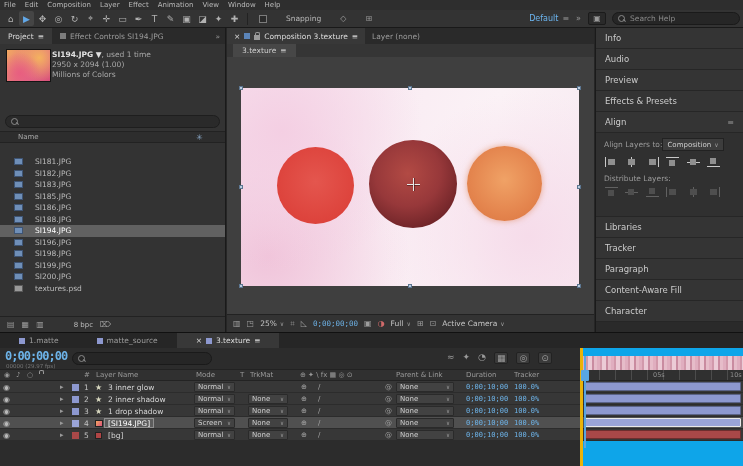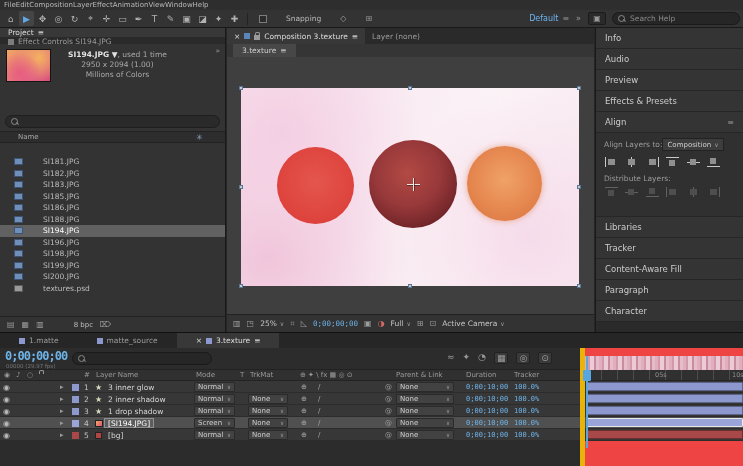--- a/index.html
+++ b/index.html
@@ -1,21 +1,21 @@
 <!DOCTYPE html>
 <html><head>
 <meta charset="utf-8">
 <style>
   * { margin:0; padding:0; box-sizing:border-box; }
   html,body { width:743px; height:466px; overflow:hidden; }
   body { font-family:"DejaVu Sans",sans-serif; background:#1d1d1d; color:#c8c8c8; font-size:9px; }
   .app { position:relative; width:743px; height:466px; background:#262626; }
 
   
-  .menubar { position:absolute; top:0; left:0; right:0; height:10px; background:#2e2e2e; display:flex; padding:0 4px; font-size:7px; line-height:10px; color:#b9b9b9; }
+  .menubar { position:absolute; top:0; left:0; right:0; height:10px; background:#2e2e2e; display:flex; gap:9px; padding:0 4px; font-size:7px; line-height:10px; color:#b9b9b9; }
   .menubar span { cursor:default; }
 
   
   .toolbar { position:absolute; top:10px; left:0; right:0; height:18px; background:#333; border-bottom:1px solid #191919; display:flex; align-items:center; padding:0 3px; gap:1px; }
   .tool { width:15px; height:15px; display:flex; align-items:center; justify-content:center; font-size:9px; color:#b2b2b2; border-radius:2px; }
   .tool.active { color:#62a8e8; background:#454545; }
   .tb-sep { width:1px; height:12px; background:#222; margin:0 4px; }
   .snap { display:flex; align-items:center; gap:19px; margin-left:6px; font-size:7.5px; color:#bbb; }
   .checkbox { width:8px; height:8px; border:1px solid #7c7c7c; background:#2b2b2b; }
   .snap-ic { font-size:8px; color:#9a9a9a; }
@@ -23,37 +23,37 @@
   .workspace .ws-menu { color:#9a9a9a; }
   .tb-chevrons { color:#9a9a9a; font-size:8px; margin:0 6px; }
   .tb-box { width:18px; height:13px; background:#2a2a2a; border:1px solid #1b1b1b; border-radius:2px; display:flex; align-items:center; justify-content:center; font-size:8px; color:#9a9a9a; margin-right:5px; }
   .search-help { width:128px; height:13px; background:#262626; border:1px solid #1a1a1a; border-radius:7px; display:flex; align-items:center; gap:4px; padding:0 5px; font-size:7.5px; color:#8a8a8a; }
   .mag { position:relative; width:8px; height:8px; flex:0 0 auto; }
   .mag::before { content:''; position:absolute; left:0; top:0; width:5px; height:5px; border:1px solid #8a8a8a; border-radius:50%; }
   .mag::after { content:''; position:absolute; left:5px; top:5px; width:3px; height:1px; background:#8a8a8a; transform:rotate(45deg); }
 
   
   .project { position:absolute; top:28px; left:0; width:226px; height:304px; background:#333; border-right:1px solid #1a1a1a; }
-  .ptabs { height:16px; background:#2a2a2a; display:flex; align-items:stretch; font-size:7.5px;flex-direction:column; }
+  .ptabs { height:16px; background:#2a2a2a; display:flex; align-items:stretch; font-size:7.5px; }
   .ptab { display:flex; align-items:center; gap:4px; padding:0 8px; color:#9c9c9c; }
   .ptab.active { background:#383838; color:#dedede; }
   .sq { width:6px; height:6px; background:#7d7d7d; display:inline-block; }
   .ptabs .ovf { margin-left:auto; color:#9a9a9a; padding:0 5px; display:flex; align-items:center; }
-  .pinfo { display:flex; gap:17px; padding:5px 6px;text-align:center; }
+  .pinfo { display:flex; gap:1px; padding:5px 6px; }
   .pthumb { width:45px; height:33px; border:1px solid #141414; background:
       radial-gradient(circle at 30% 75%, #e85e80 0%, rgba(232,94,128,0) 55%),
       radial-gradient(circle at 75% 25%, #f4b25e 0%, rgba(244,178,94,0) 60%),
       linear-gradient(125deg, #f2a860, #e06888 60%, #d9507a); }
   .pinfo-lines { font-size:7.5px; line-height:10px; color:#a9a9a9; padding-top:1px; }
   .pinfo-lines .fn { color:#e2e2e2; font-weight:bold; }
   .psearch { margin:28px 5px 3px 5px; height:13px; background:#2a2a2a; border:1px solid #1e1e1e; border-radius:7px; display:flex; align-items:center; gap:4px; padding:0 5px; color:#8a8a8a; font-size:7.5px; }
   .plist-header { height:12px; background:#2d2d2d; border-top:1px solid #222; border-bottom:1px solid #222; display:flex; align-items:center; padding-left:18px; font-size:7px; color:#a8a8a8; position:relative; }
   .plist-header .flake { position:absolute; right:22px; color:#8aa8c8; font-size:8px; }
   .plist { position:absolute; top:128px; bottom:16px; left:0; right:0; overflow:hidden; }
-  .frow { height:11.5px; display:flex; align-items:center; gap:20px; padding-left:14px; font-size:7.5px; color:#bcbcbc; }
+  .frow { height:11.5px; display:flex; align-items:center; gap:12px; padding-left:14px; font-size:7.5px; color:#bcbcbc; }
   .frow.selected { background:#616161; color:#fff; }
   .ficon { width:9px; height:7px; background:#6f8fb8; border:1px solid #3e5474; flex:0 0 auto; }
   .ficon.psd { background:#9a9a9a; border-color:#5a5a5a; }
   .pfooter { position:absolute; bottom:0; left:0; right:0; height:16px; background:#333; border-top:1px solid #222; display:flex; align-items:center; gap:7px; padding:0 7px; font-size:8px; color:#9f9f9f; }
   .pfooter .bpc { font-size:7px; color:#bdbdbd;padding-left:23px; }
 
   
   .viewer { position:absolute; top:28px; left:227px; width:367px; height:304px; background:#3f3f3f; }
   .vtabs { height:16px; background:#2a2a2a; display:flex; align-items:stretch; font-size:7.5px; }
   .vtab { display:flex; align-items:center; gap:4px; padding:0 7px; color:#9c9c9c; }
@@ -137,21 +137,21 @@
   .dd { position:absolute; top:1px; height:10px; background:#424242; border:1px solid #2a2a2a; border-radius:1px; display:flex; align-items:center; justify-content:space-between; font-size:7px; color:#cfcfcf; padding:0 3px; }
   .dd .car { font-size:5.5px; color:#9a9a9a; }
   .dd.mode { left:194px; width:41px; }
   .dd.trk { left:248px; width:40px; }
   .dd.par { left:396px; width:58px; }
   .pw { left:385px; color:#9a9a9a; font-size:7px; }
   .sw1 { left:301px; color:#a9a9a9; font-size:7px; }
   .sw2 { left:318px; color:#a9a9a9; font-size:7px; }
   .dur { left:466px; color:#6db3e8; font-family:"DejaVu Sans Mono",monospace; font-size:7px; }
   .str { left:514px; color:#6db3e8; font-family:"DejaVu Sans Mono",monospace; font-size:7px; }
-  .tl-right { position:absolute; top:15px; left:580px; width:163px; height:119px; background:#ef4444; border-left:5px solid #eab308;text-align:right; }
+  .tl-right { position:absolute; top:15px; left:580px; width:163px; height:119px; background:#0ea5e9; border-left:3px solid #eab308;text-align:right; }
   .strip { position:absolute; top:8px; left:0; width:100%; height:14px;
       background:repeating-linear-gradient(90deg,#e0aebf 0 3px,#d299ab 3px 5px,#eccbd6 5px 9px,#c98ba0 9px 11px,#e6bcc9 11px 14px); }
   .ruler { position:absolute; top:22px; left:0; width:100%; height:11px; background:#303030; border-bottom:1px solid #232323; font-size:6.5px; color:#8f8f8f;
       background-image:repeating-linear-gradient(90deg,#4c4c4c 0 1px,transparent 1px 16px); background-position:0 100%; }
   .ruler span { position:absolute; top:1px; }
   .rl-mid { left:70px; } .rl-end { left:147px; }
   .trow-bg { position:absolute; left:0; width:100%; height:12px; background:#373737; border-bottom:1px solid #2c2c2c; }
   .trow-bg.selected { background:#505050; }
   .bar { position:absolute; left:1px; top:1px; width:157px; height:9px; border-radius:1px; border:1px solid rgba(0,0,0,.35); }
   .bar.sel { border:1px solid #e8e8e8; }
@@ -399,24 +399,24 @@
         <span class="ai r"></span>
       </div>
     </div>
     <div class="sb-panel">
         <span>Libraries</span>
       </div>
     <div class="sb-panel">
         <span>Tracker</span>
       </div>
     <div class="sb-panel">
+        <span>Paragraph</span>
+      </div>
+    <div class="sb-panel">
         <span>Content-Aware Fill</span>
-      </div>
-    <div class="sb-panel">
-        <span>Paragraph</span>
       </div>
     <div class="sb-panel">
         <span>Character</span>
       </div>
   </div>
 
   <div class="timeline">
     <div class="tl-tabs">
       <span class="tl-tab">
         <span class="tab-sq" style="background:#8d98cf"></span>

